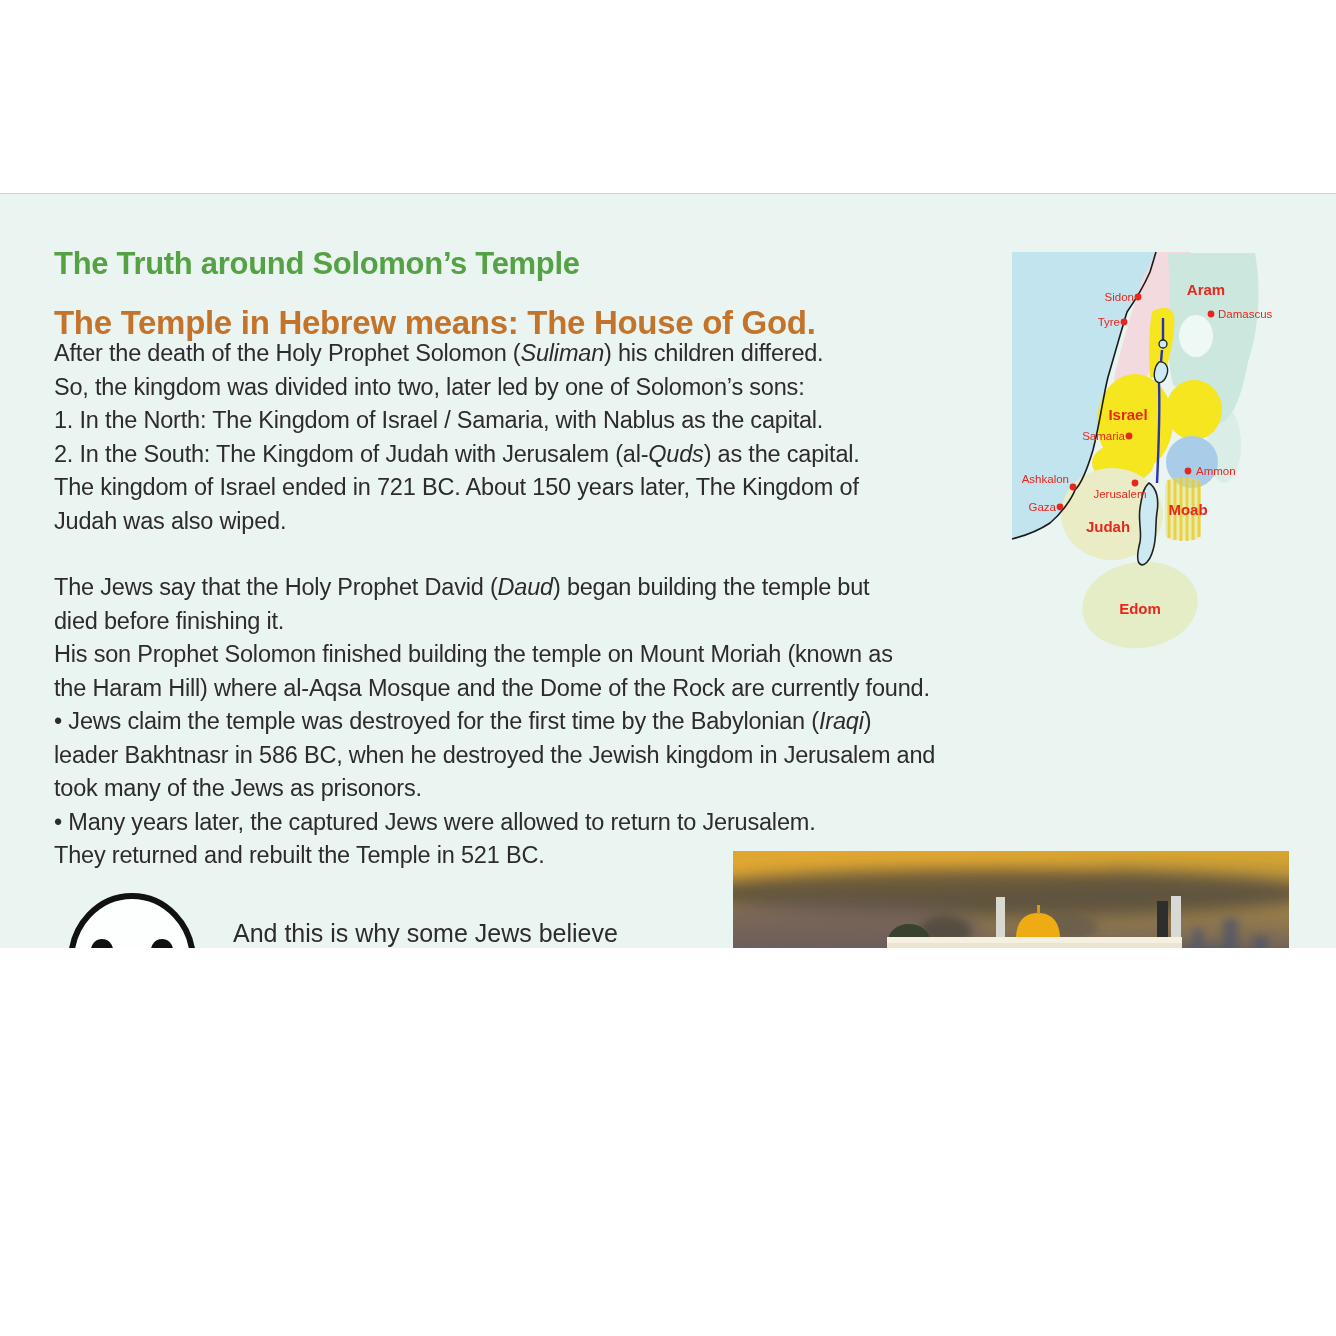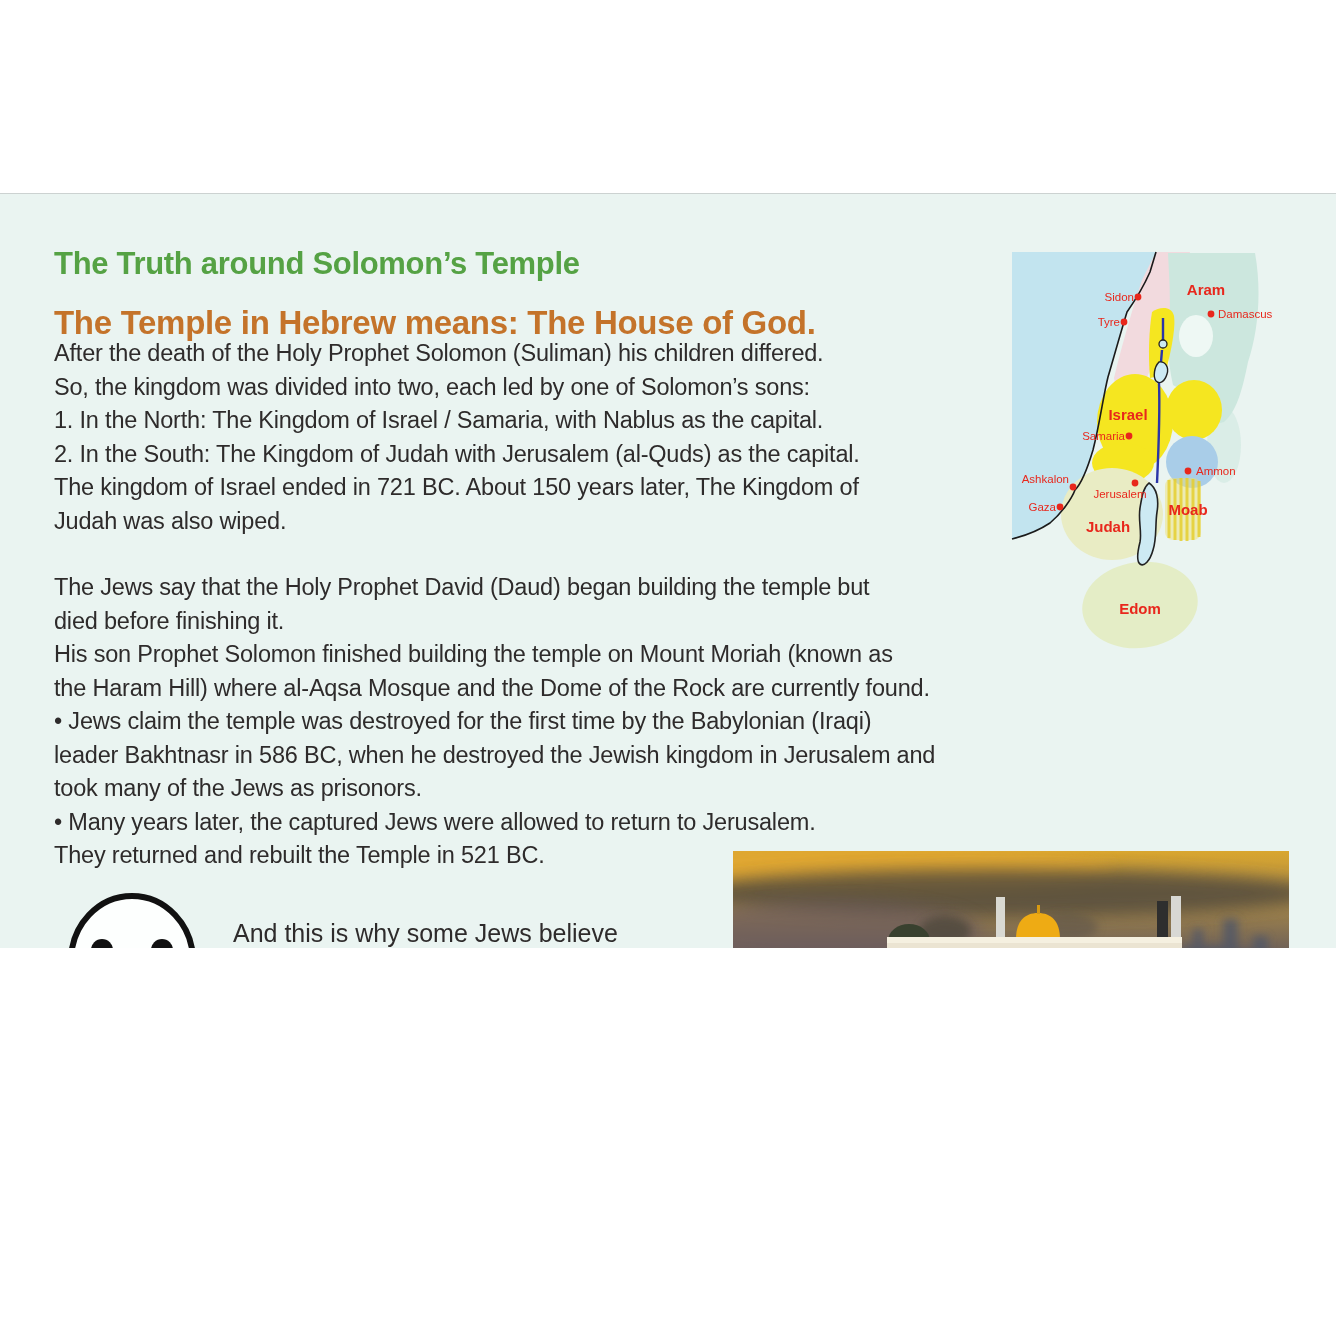--- a/index.html
+++ b/index.html
@@ -7,21 +7,21 @@
         font-family:"Liberation Sans","DejaVu Sans",sans-serif;}
   .divider{position:absolute;left:0;top:193px;width:1336px;height:1px;background:#ccd2d1;}
   .content-bg{position:absolute;left:0;top:194px;width:1336px;height:950px;background:#eaf4f1;}
   .page-title{position:absolute;left:54px;top:246px;font-size:31px;font-weight:bold;
               color:#55a244;letter-spacing:-0.3px;}
   .page-subtitle{position:absolute;left:54px;top:304px;font-size:33px;font-weight:bold;
               color:#c4732a;letter-spacing:-0.3px;}
   .body-block{position:absolute;left:54px;width:985px;font-size:23.5px;color:#2e2b2b;
               letter-spacing:-0.2px;}
   .body-block .tline{height:33.5px;line-height:33.5px;white-space:nowrap;}
-  .it{}
+  .it{font-style:italic;}
   #para1{top:337px;}
   #para2{top:571px;}
   .note-text{position:absolute;left:233px;top:916px;font-size:25px;color:#2e2b2b;}
   .note-text .tline{height:34px;line-height:34px;white-space:nowrap;}
   .face-svg{position:absolute;left:66px;top:893px;}
   .map-svg{position:absolute;left:1010px;top:250px;}
   .figure-svg{position:absolute;left:733px;top:851px;}
   .figure-caption{position:absolute;left:740px;top:1058px;width:490px;
               font-size:24px;color:#232323;letter-spacing:0.2px;}
   .page-badge{position:absolute;left:1205px;top:1053px;width:76px;height:34px;
@@ -36,21 +36,21 @@
 
 <div class="page">
   <div class="divider"></div>
   <div class="content-bg"></div>
 
   <div class="page-title">The Truth around Solomon’s Temple</div>
   <div class="page-subtitle">The Temple in Hebrew means: The House of God.</div>
 
   <div class="body-block" id="para1">
       <div class="tline"><span>After the death of the Holy Prophet Solomon (</span><span class="it">Suliman</span><span>) his children differed.</span></div>
-      <div class="tline"><span>So, the kingdom was divided into two, each led by one of Solomon’s sons:</span></div>
+      <div class="tline"><span>So, the kingdom was divided into two, later led by one of Solomon’s sons:</span></div>
       <div class="tline"><span>1. In the North: The Kingdom of Israel / Samaria, with Nablus as the capital.</span></div>
       <div class="tline"><span>2. In the South: The Kingdom of Judah with Jerusalem (al-</span><span class="it">Quds</span><span>) as the capital.</span></div>
       <div class="tline"><span>The kingdom of Israel ended in 721 BC. About 150 years later, The Kingdom of</span></div>
       <div class="tline"><span>Judah was also wiped.</span></div>
     </div>
   <div class="body-block" id="para2">
       <div class="tline"><span>The Jews say that the Holy Prophet David (</span><span class="it">Daud</span><span>) began building the temple but</span></div>
       <div class="tline"><span>died before finishing it.</span></div>
       <div class="tline"><span>His son Prophet Solomon finished building the temple on Mount Moriah (known as</span></div>
       <div class="tline"><span>the Haram Hill) where al-Aqsa Mosque and the Dome of the Rock are currently found.</span></div>

